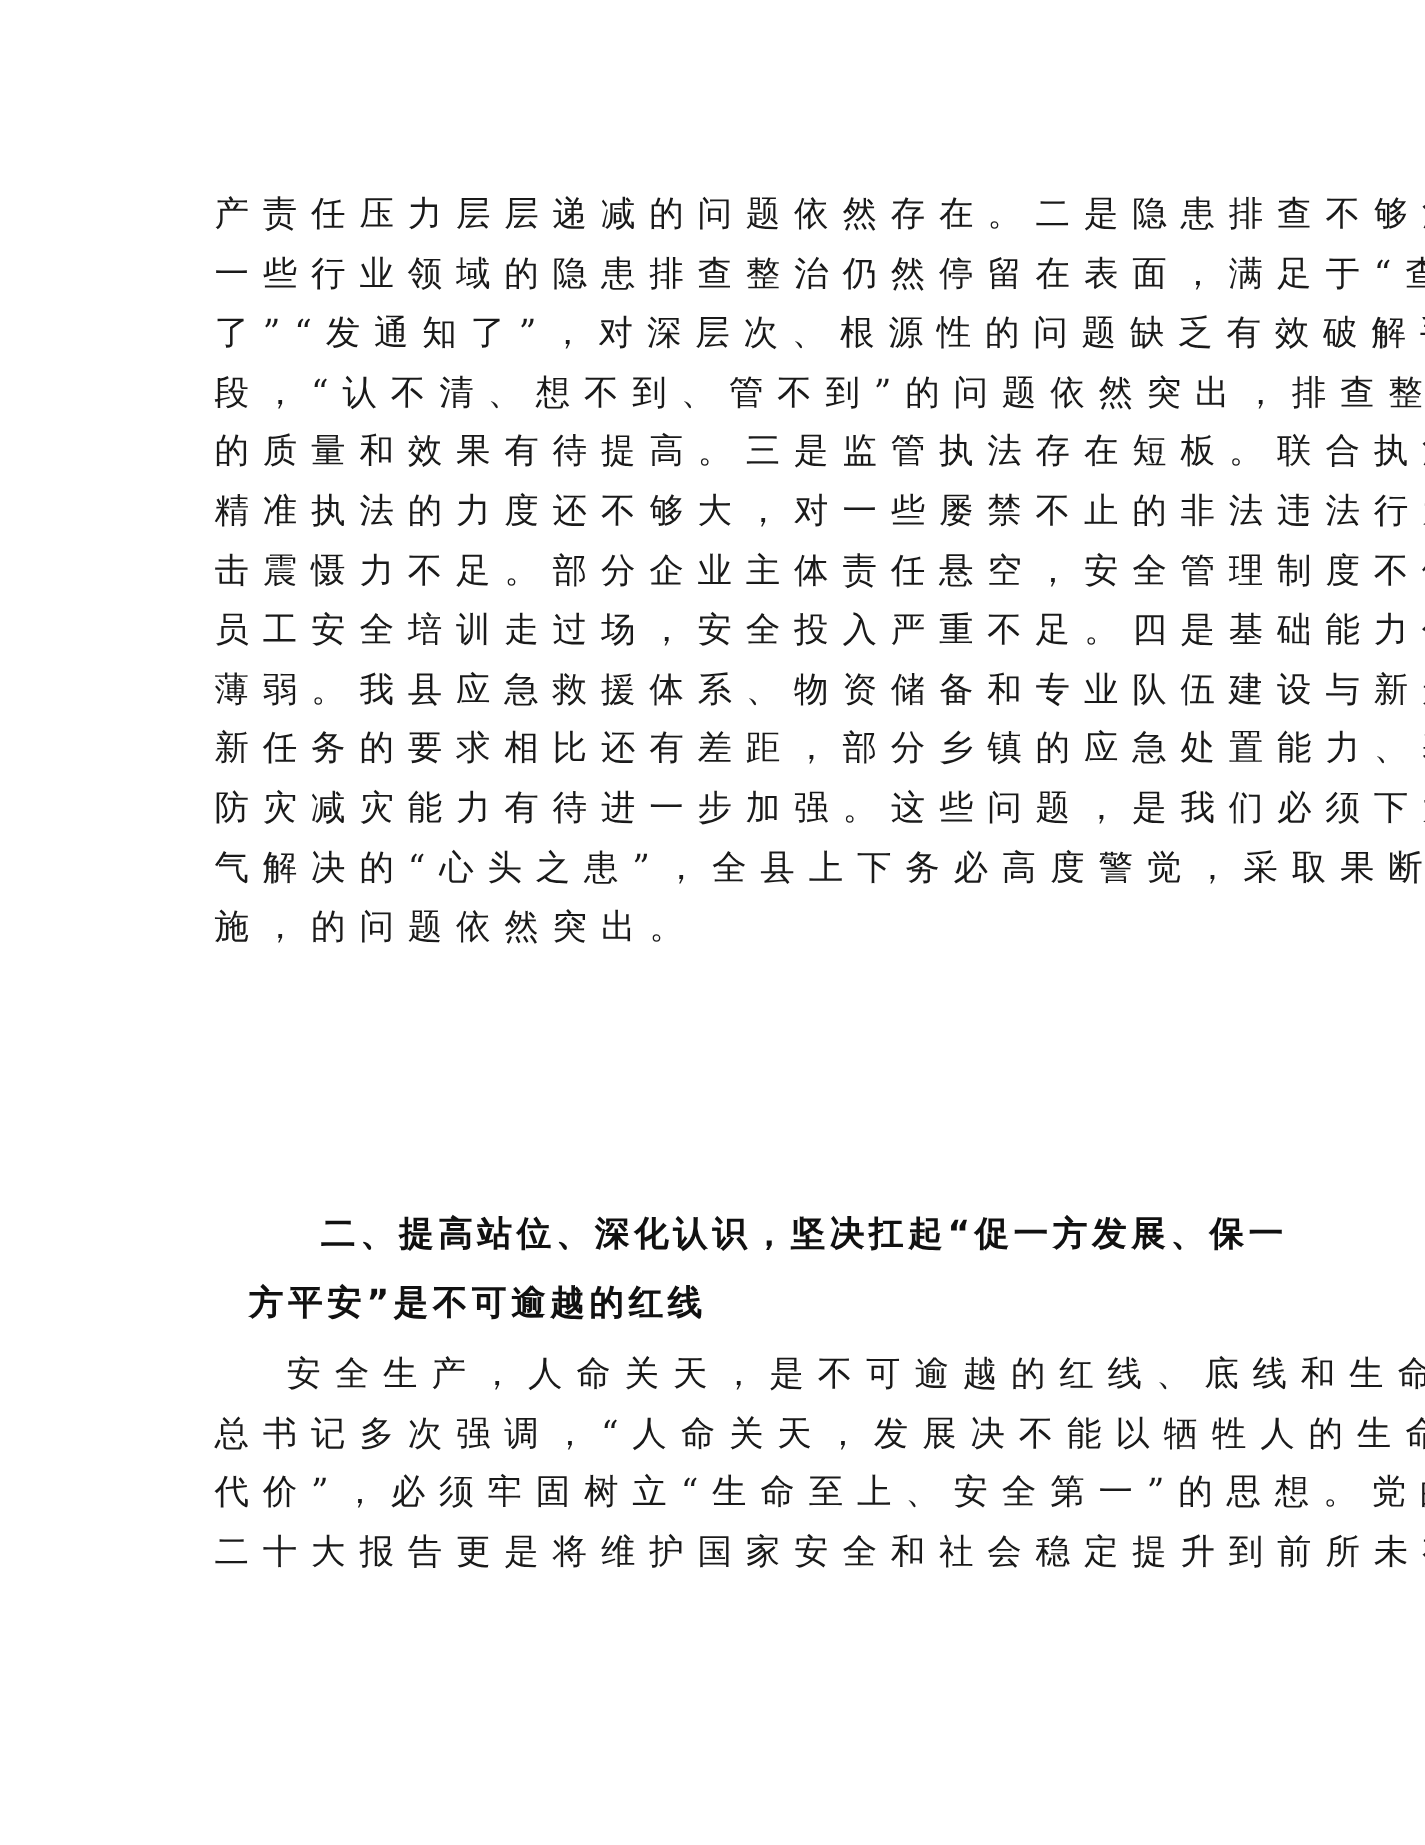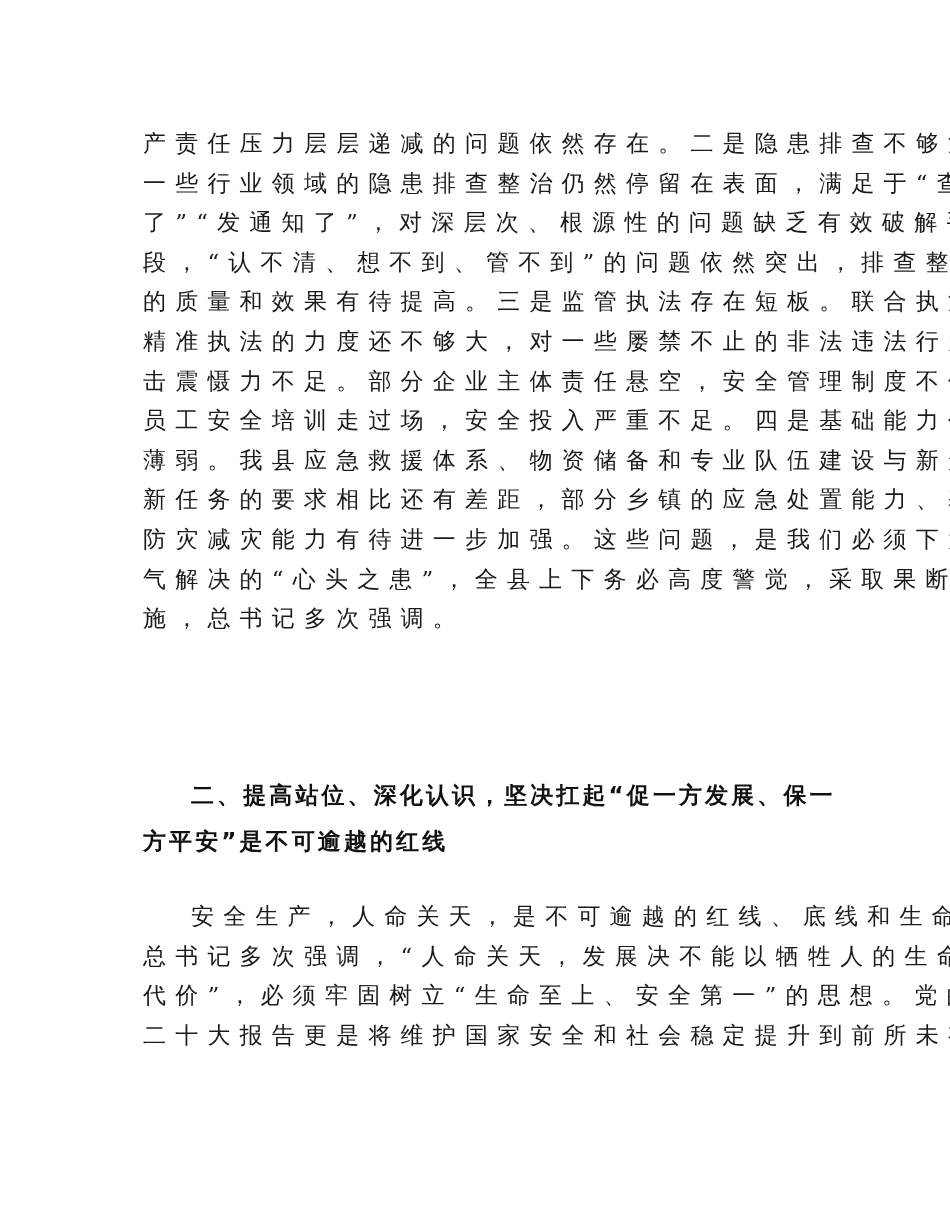--- a/index.html
+++ b/index.html
@@ -65,24 +65,24 @@
     <span class="line">了”“发通知了”，对深层次、根源性的问题缺乏有效破解手</span>
     <span class="line">段，“认不清、想不到、管不到”的问题依然突出，排查整治</span>
     <span class="line">的质量和效果有待提高。三是监管执法存在短板。联合执法、</span>
     <span class="line">精准执法的力度还不够大，对一些屡禁不止的非法违法行为打</span>
     <span class="line">击震慑力不足。部分企业主体责任悬空，安全管理制度不健全，</span>
     <span class="line">员工安全培训走过场，安全投入严重不足。四是基础能力仍显</span>
     <span class="line">薄弱。我县应急救援体系、物资储备和专业队伍建设与新形势</span>
     <span class="line">新任务的要求相比还有差距，部分乡镇的应急处置能力、基层</span>
     <span class="line">防灾减灾能力有待进一步加强。这些问题，是我们必须下大力</span>
     <span class="line">气解决的“心头之患”，全县上下务必高度警觉，采取果断措</span>
-    <span class="line">施，总书记多次强调。</span>
+    <span class="line">施，的问题依然突出。</span>
   </div>
 
-  <div class="heading" style="top:772px;">
+  <div class="heading" style="top:800px;margin-left:23px;">
     <span class="line indent">二、提高站位、深化认识，坚决扛起“促一方发展、保一</span>
     <span class="line">方平安”是不可逾越的红线</span>
   </div>
 
   <div class="text-block" style="top:897px;">
     <span class="line indent">安全生产，人命关天，是不可逾越的红线、底线和生命线。</span>
     <span class="line">总书记多次强调，“人命关天，发展决不能以牺牲人的生命为</span>
     <span class="line">代价”，必须牢固树立“生命至上、安全第一”的思想。党的</span>
     <span class="line">二十大报告更是将维护国家安全和社会稳定提升到前所未有的</span>
   </div>

